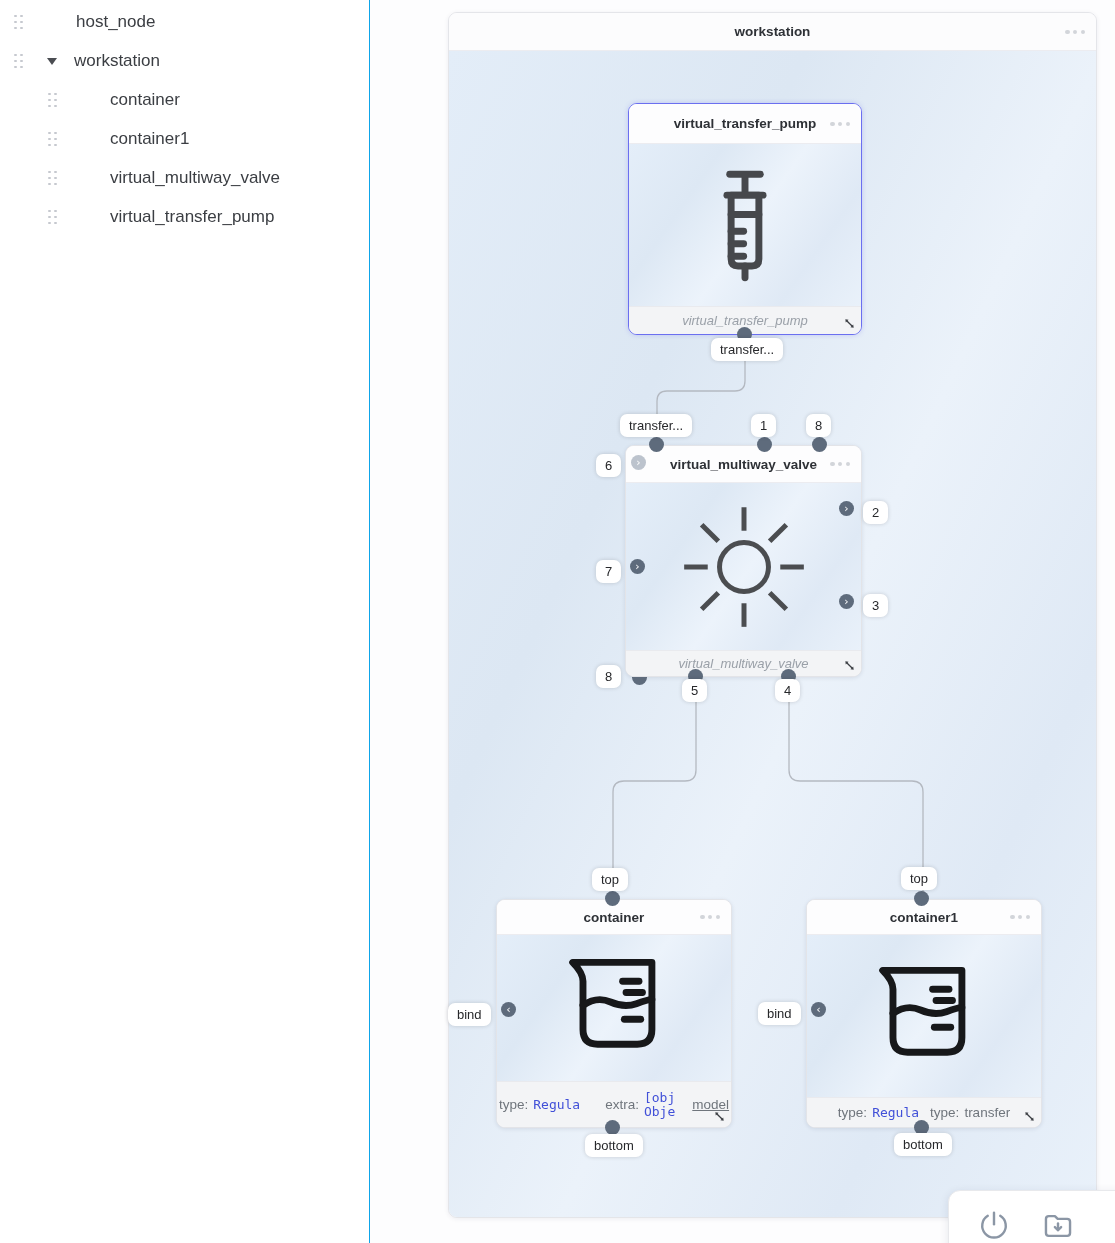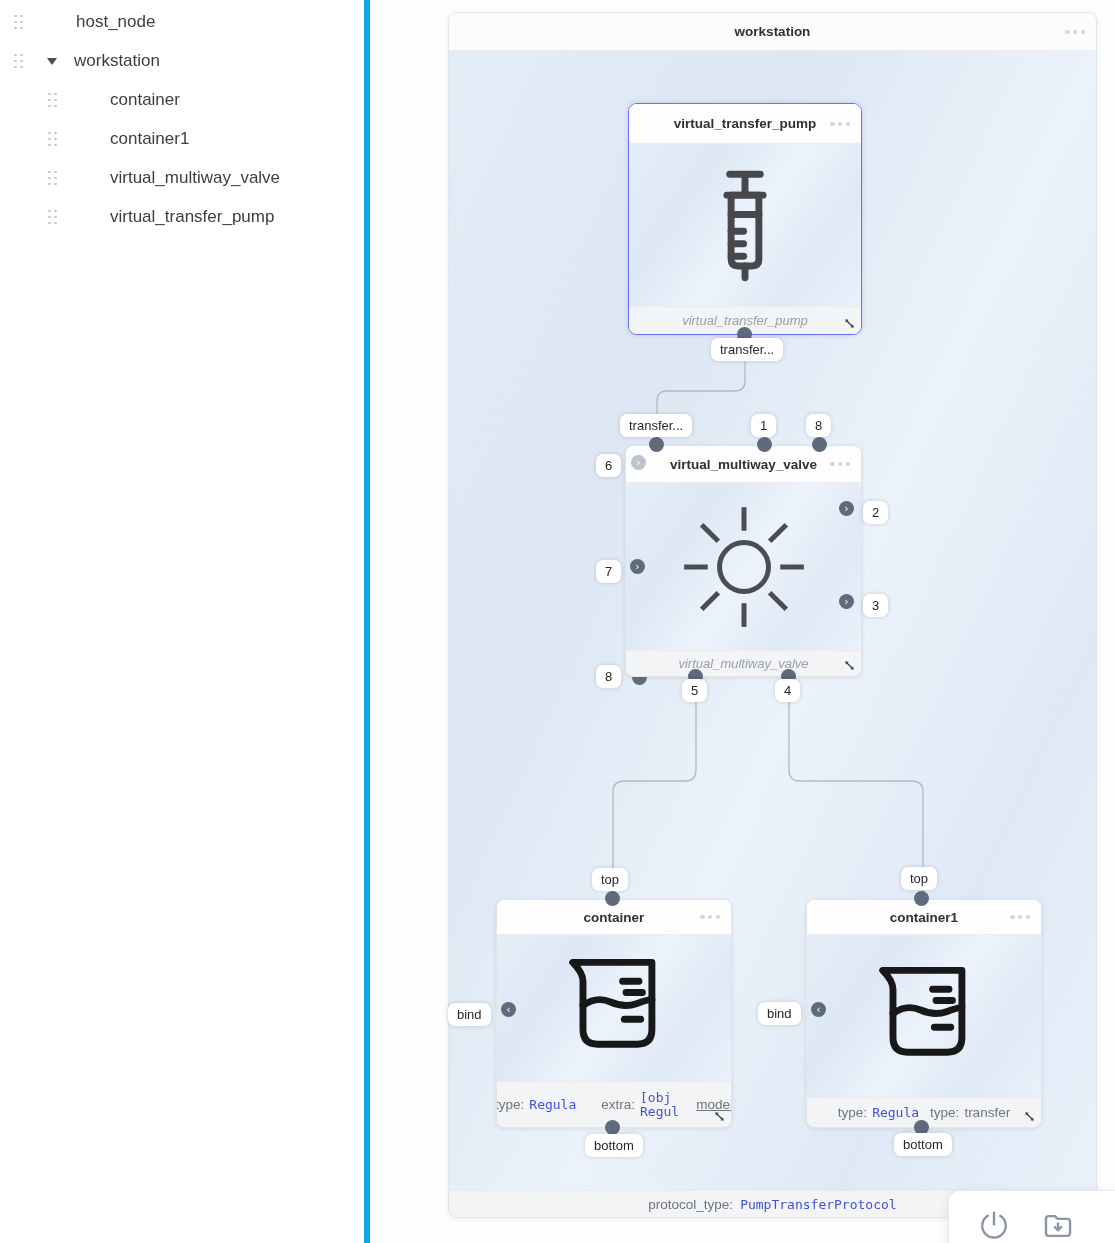--- a/index.html
+++ b/index.html
@@ -5,21 +5,21 @@
   * { margin:0; padding:0; box-sizing:border-box; }
   html,body { background:#fff; }
   .page {
     position:relative; width:1115px; height:1243px; overflow:hidden;
     font-family:"Liberation Sans", sans-serif; background:#fdfdfe;
   }
 
   
   .sidebar {
     position:absolute; left:0; top:0; width:370px; height:100%;
-    background:#fff; border-right:6px solid #0ea5e9; z-index:5;
+    background:#fff; border-right:1px solid #0ea5e9; z-index:5;
   }
   .srow { position:absolute; height:30px; display:flex; align-items:center; }
   .grip { display:grid; grid-template-columns:repeat(2,5px); grid-auto-rows:5px; gap:1px; width:12px; }
   .grip i { width:2.6px; height:2.6px; border-radius:50%; background:#c6c9cf; margin:auto; }
   .caret { width:0; height:0; border-left:5.5px solid transparent; border-right:5.5px solid transparent; border-top:7px solid #4a4d52; }
   .slabel { font-size:17px; color:#3b3e43; white-space:nowrap; }
 
   
   .frame {
     position:absolute; left:448px; top:12px; width:649px; height:1206px;
@@ -174,24 +174,20 @@
   <div class="frame">
     <div class="frame-header">
       <span>workstation</span>
       <span class="dots">
           <i></i>
           <i></i>
           <i></i>
         </span>
     </div>
     <div class="frame-body"></div>
-    <div class="frame-footer">
-      <span class="kv-label">protocol_type:</span>
-      <span class="mono-blue">PumpTransferProtocol</span>
-    </div>
   </div>
 
   <svg class="edges" width="1115" height="1243" viewBox="0 0 1115 1243">
     <path d="M745 335 V381 Q745 391 735 391 H667 Q657 391 657 401 V445" fill="none" stroke="#b4b9c1" stroke-width="1.3"></path>
     <path d="M696 677 V770 Q696 781 685 781 H624 Q613 781 613 792 V899" fill="none" stroke="#b4b9c1" stroke-width="1.3"></path>
     <path d="M789 677 V770 Q789 781 800 781 H912 Q923 781 923 792 V899" fill="none" stroke="#b4b9c1" stroke-width="1.3"></path>
   </svg>
 
   <div class="node selected" style="left:628px;top:103px;width:234px;height:232px;">
     <div class="node-header" style="height:40px;">
@@ -284,21 +280,21 @@
           <path d="M72 78 H91"></path>
         </g>
       </svg>
     </div>
     <div class="node-footer fields" style="height:46px;">
       <span class="kv-label">type:</span>
       <span class="mono-blue">Regula</span>
       <span class="kv-label" style="margin-left:20px;">extra:</span>
       <span class="extra-2line">
         <span class="mono-blue">[obj</span>
-        <span class="mono-blue">Regul</span>
+        <span class="mono-blue">Obje</span>
       </span>
       <span class="kv-label" style="margin-left:12px;text-decoration:underline;">model</span>
       <svg class="resize" viewBox="0 0 14 14">
         <g stroke="#3c3f44" stroke-width="1.4" fill="#3c3f44">
           <line x1="4" y1="4" x2="10" y2="10"></line>
           <path d="M2.5 2.5 L6 3 L3 6 Z" stroke="none"></path>
           <path d="M11.5 11.5 L8 11 L11 8 Z" stroke="none"></path>
         </g>
       </svg>
     </div>

